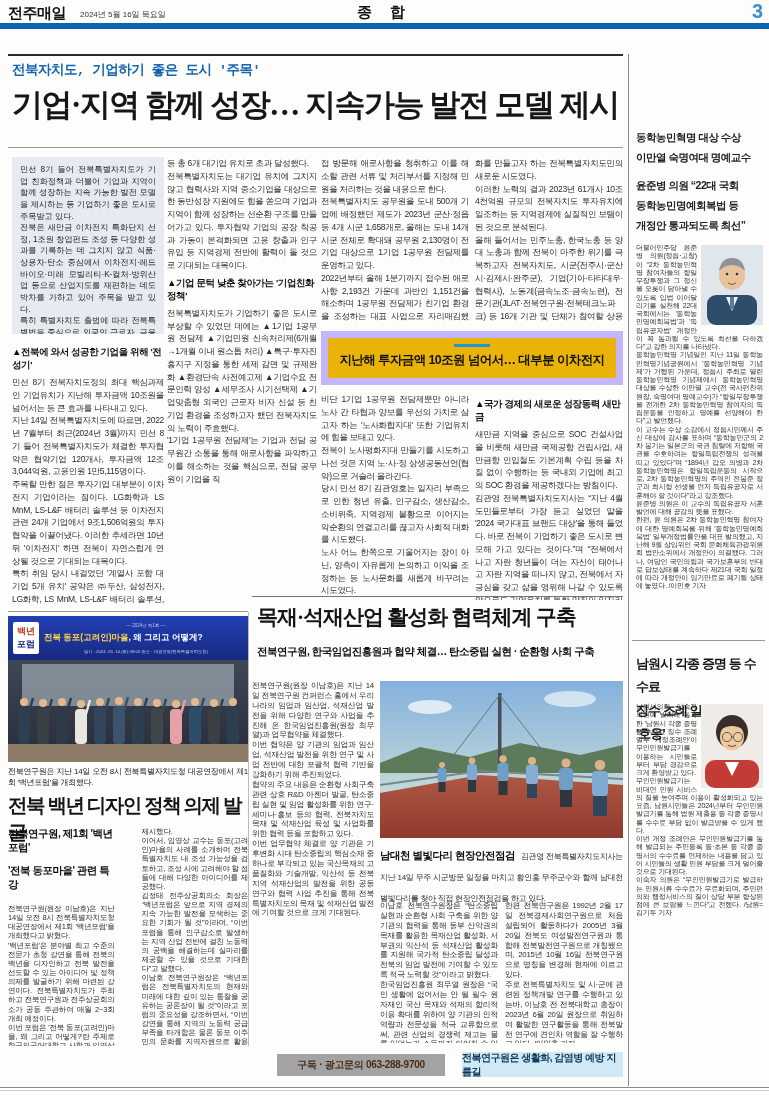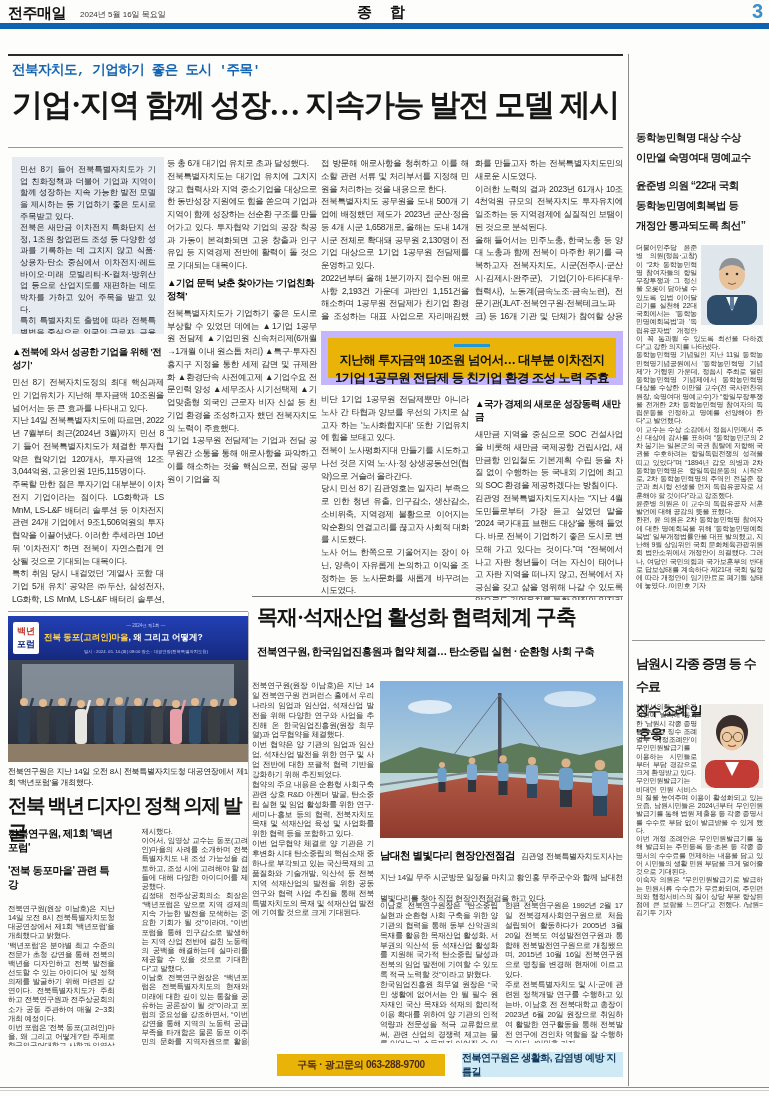--- a/index.html
+++ b/index.html
@@ -71,21 +71,21 @@
   .w-body { font-size:7.8px; line-height:1.27; color:#2d2d2d; letter-spacing:-0.2px;}
   .w-col1 { left:252px; top:681px; width:122px; height:363px; }
   .w-photo { left:380px; top:681px; width:243px; height:157px; }
   .w-caption { left:380px; top:843px; width:243px; line-height:1.32; }
   .w-cap-title { font-weight:bold; font-size:10.5px; letter-spacing:-0.5px; color:#101010; margin-right:6px;}
   .w-cap-text { font-size:8px; color:#2d2d2d; letter-spacing:-0.3px;}
   .w-col2 { left:380px; top:901px; width:118px; height:142px; }
   .w-col3 { left:505px; top:901px; width:118px; height:142px; }
 
   
-  .ad1 { left:277px; top:1054px; width:168px; height:22px; background:#eab308;
+  .ad1 { left:277px; top:1054px; width:168px; height:22px; background:#a3a3a3;
          display:flex; align-items:center; justify-content:center;
          font-size:10px; font-weight:bold; color:#4a2c14; letter-spacing:-0.3px;}
   .ad2 { left:462px; top:1052px; width:161px; height:25px; background:#cfe9f5;
          display:flex; align-items:center; justify-content:center;
          font-size:10px; font-weight:bold; color:#123a5c; letter-spacing:-0.5px;}
   .foot-rule1 { left:0; top:1087px; width:769px; height:1px; background:#8a8a8a;}
   .foot-rule2 { left:0; top:1090px; width:769px; height:1px; background:#cfcfcf;}
   .photo-frame { display:block; }
 </style>
 </head>
@@ -128,21 +128,20 @@
   <div class="abs m-col3a clip m-body just pre">접 방문해 애로사항을 청취하고 이를 해소할 관련 서류 및 처리부서를 지정해 민원을 처리하는 것을 내용으로 한다.
 전북특별자치도 공무원을 도내 500개 기업에 배정했던 제도가 2023년 군산·정읍 등 4개 시군 1,658개로, 올해는 도내 14개 시군 전체로 확대돼 공무원 2,130명이 전 기업 대상으로 1기업 1공무원 전담제를 운영하고 있다.
 2022년부터 올해 1분기까지 접수된 애로사항 2,193건 가운데 과반인 1,151건을 해소하며 1공무원 전담제가 친기업 환경을 조성하는 대표 사업으로 자리매김했다.</div>
   <div class="abs m-col4a clip m-body just pre">화를 만들고자 하는 전북특별자치도민의 새로운 시도였다.
 이러한 노력의 결과 2023년 61개사 10조4천억원 규모의 전북자치도 투자유치에 일조하는 등 지역경제에 실질적인 보탬이 된 것으로 분석된다.
 올해 들어서는 민주노총, 한국노총 등 양대 노총과 함께 전북이 마주한 위기를 극복하고자 전북자치도, 시군(전주시·군산시·김제시·완주군), 기업(기아·타타대우·협력사), 노동계(금속노조·금속노련), 전문기관(JLAT·전북연구원·전북테크노파크) 등 16개 기관 및 단체가 참여할 상용차산업 노사정 상생협약을 이끌어냈다.</div>
 
   <div class="abs feature-box">
     <div class="feature-tick"></div>
     <div class="feature-line">지난해 투자금액 10조원 넘어서… 대부분 이차전지</div>
-    <div class="feature-line">1기업 1공무원 전담제 등 친기업 환경 조성 노력 주효</div>
   </div>
 
   <div class="abs m-col3b clip m-body just pre">비단 1기업 1공무원 전담제뿐만 아니라 노사 간 타협과 양보를 우선의 가치로 삼고자 하는 '노사화합지대' 또한 기업유치에 힘을 보태고 있다.
 전북이 노사평화지대 만들기를 시도하고 나선 것은 지역 노·사·정 상생공동선언(협약)으로 거슬러 올라간다.
 당시 민선 8기 김관영호는 일자리 부족으로 인한 청년 유출, 인구감소, 생산감소, 소비위축, 지역경제 불황으로 이어지는 악순환의 연결고리를 끊고자 사회적 대화를 시도했다.
 노사 어느 한쪽으로 기울어지는 장이 아닌, 양측이 자유롭게 논의하고 이익을 조정하는 등 노사문화를 새롭게 바꾸려는 시도였다.</div>
 
   <div class="abs m-col4b clip">
     <div class="sub-head">▲국가 경제의 새로운 성장동력 새만금</div>
     <div class="m-body just pre">새만금 지역을 중심으로 SOC 건설사업을 비롯해 새만금 국제공항 건립사업, 새만금항 인입철도 기본계획 수립 등을 차질 없이 수행하는 등 국내외 기업에 최고의 SOC 환경을 제공하겠다는 방침이다.

